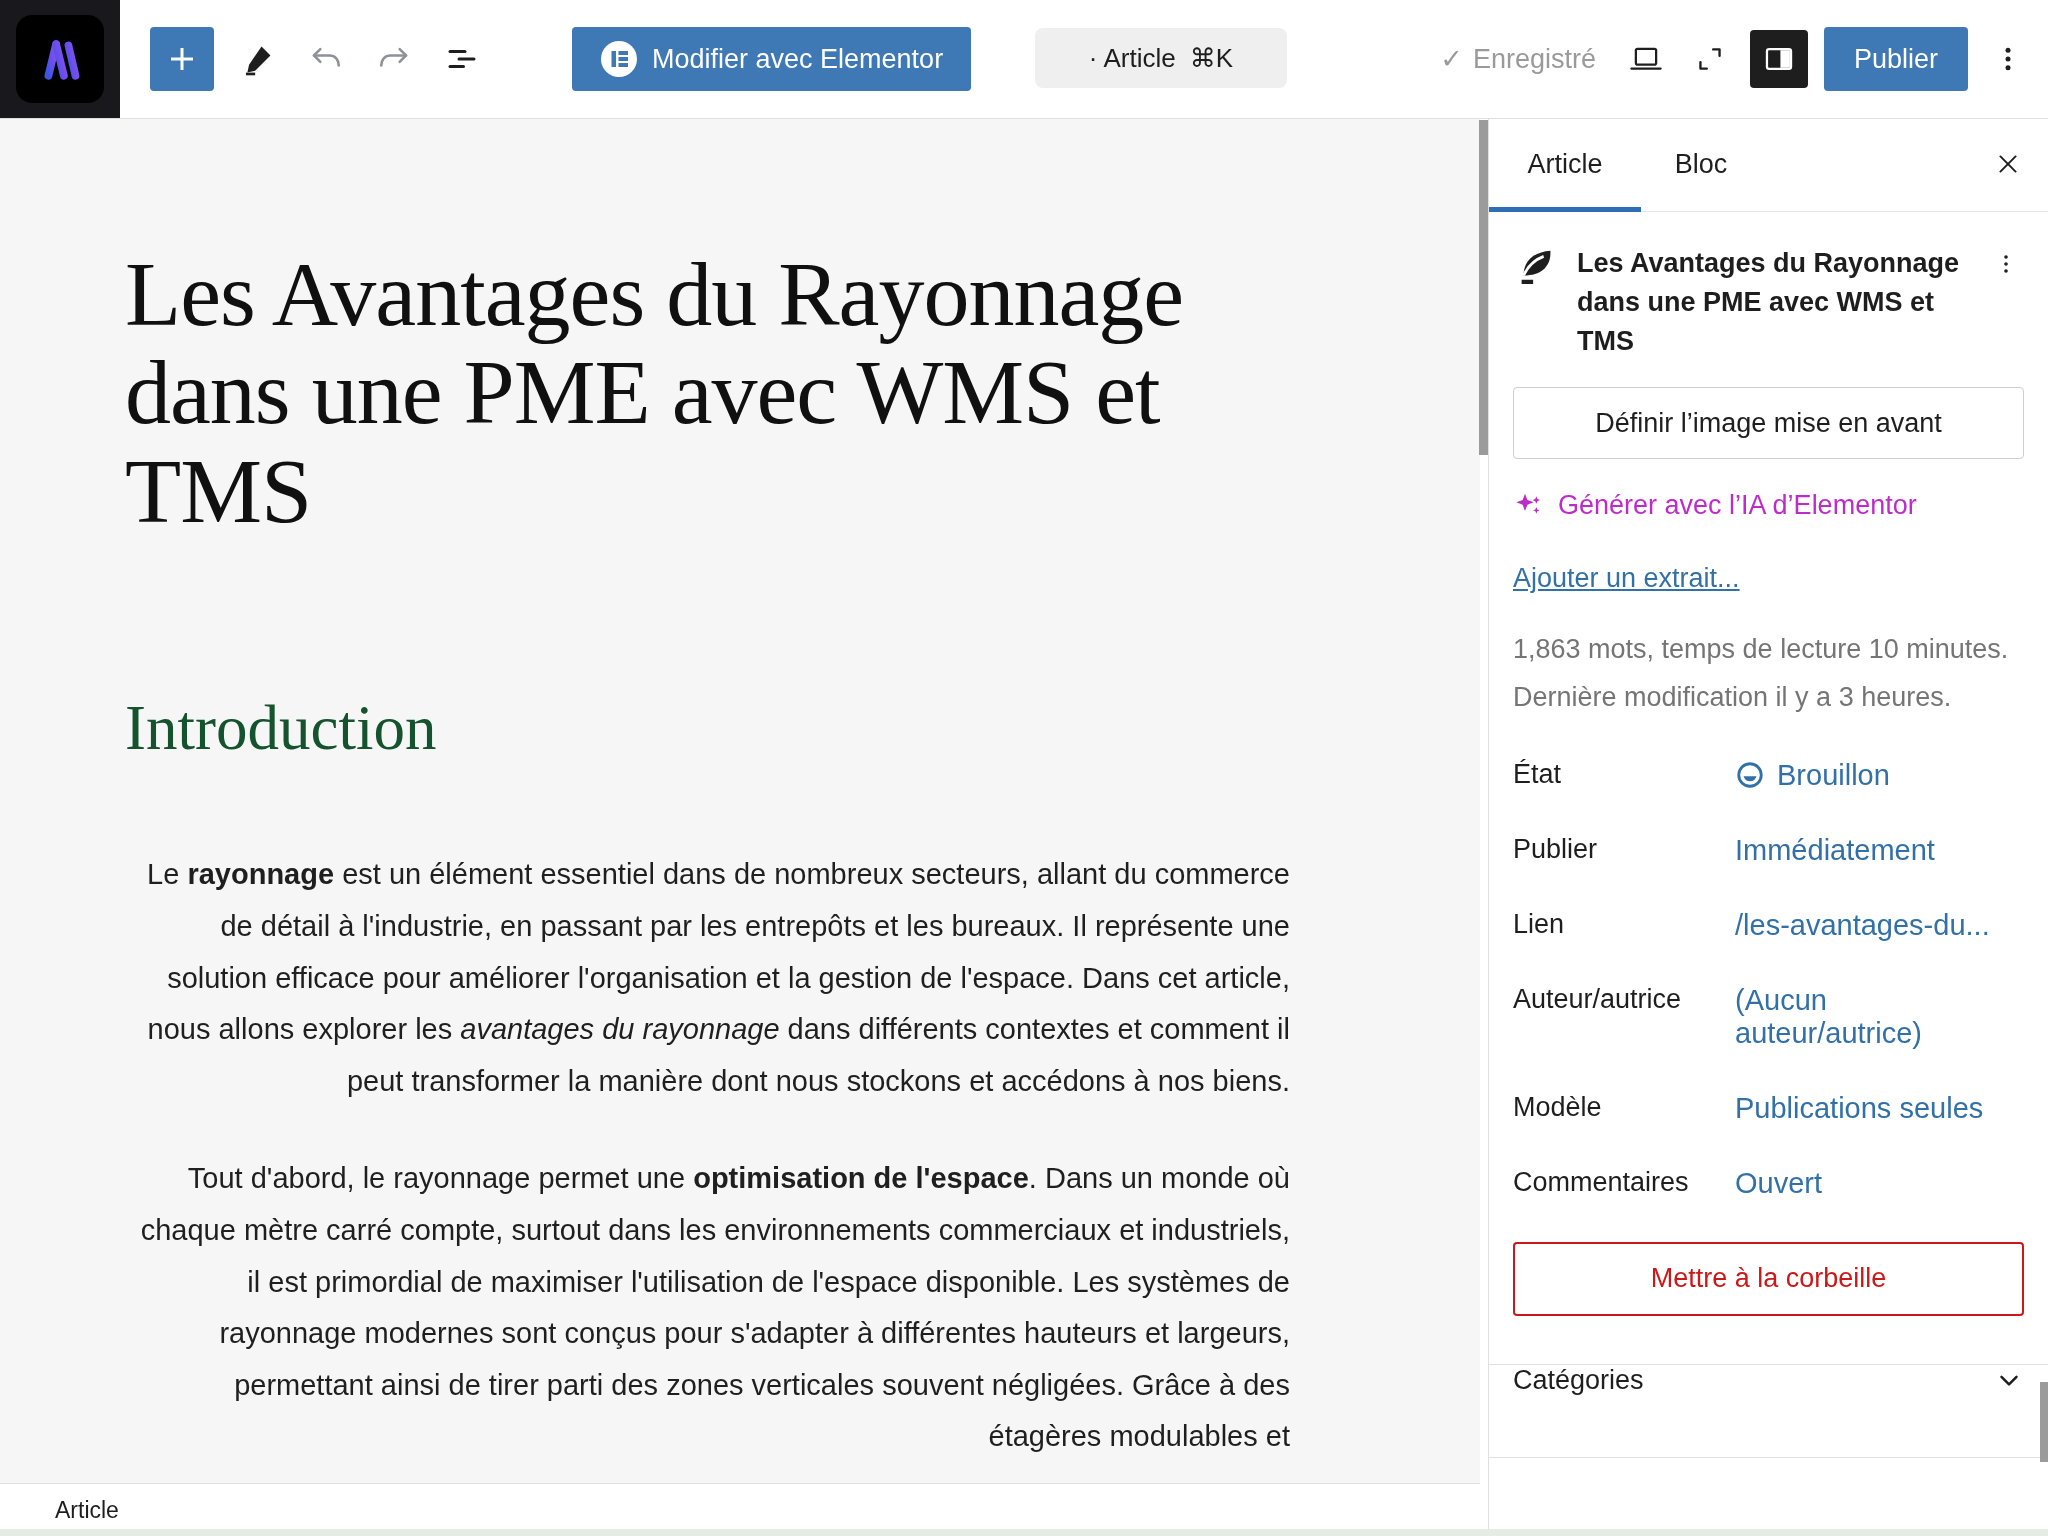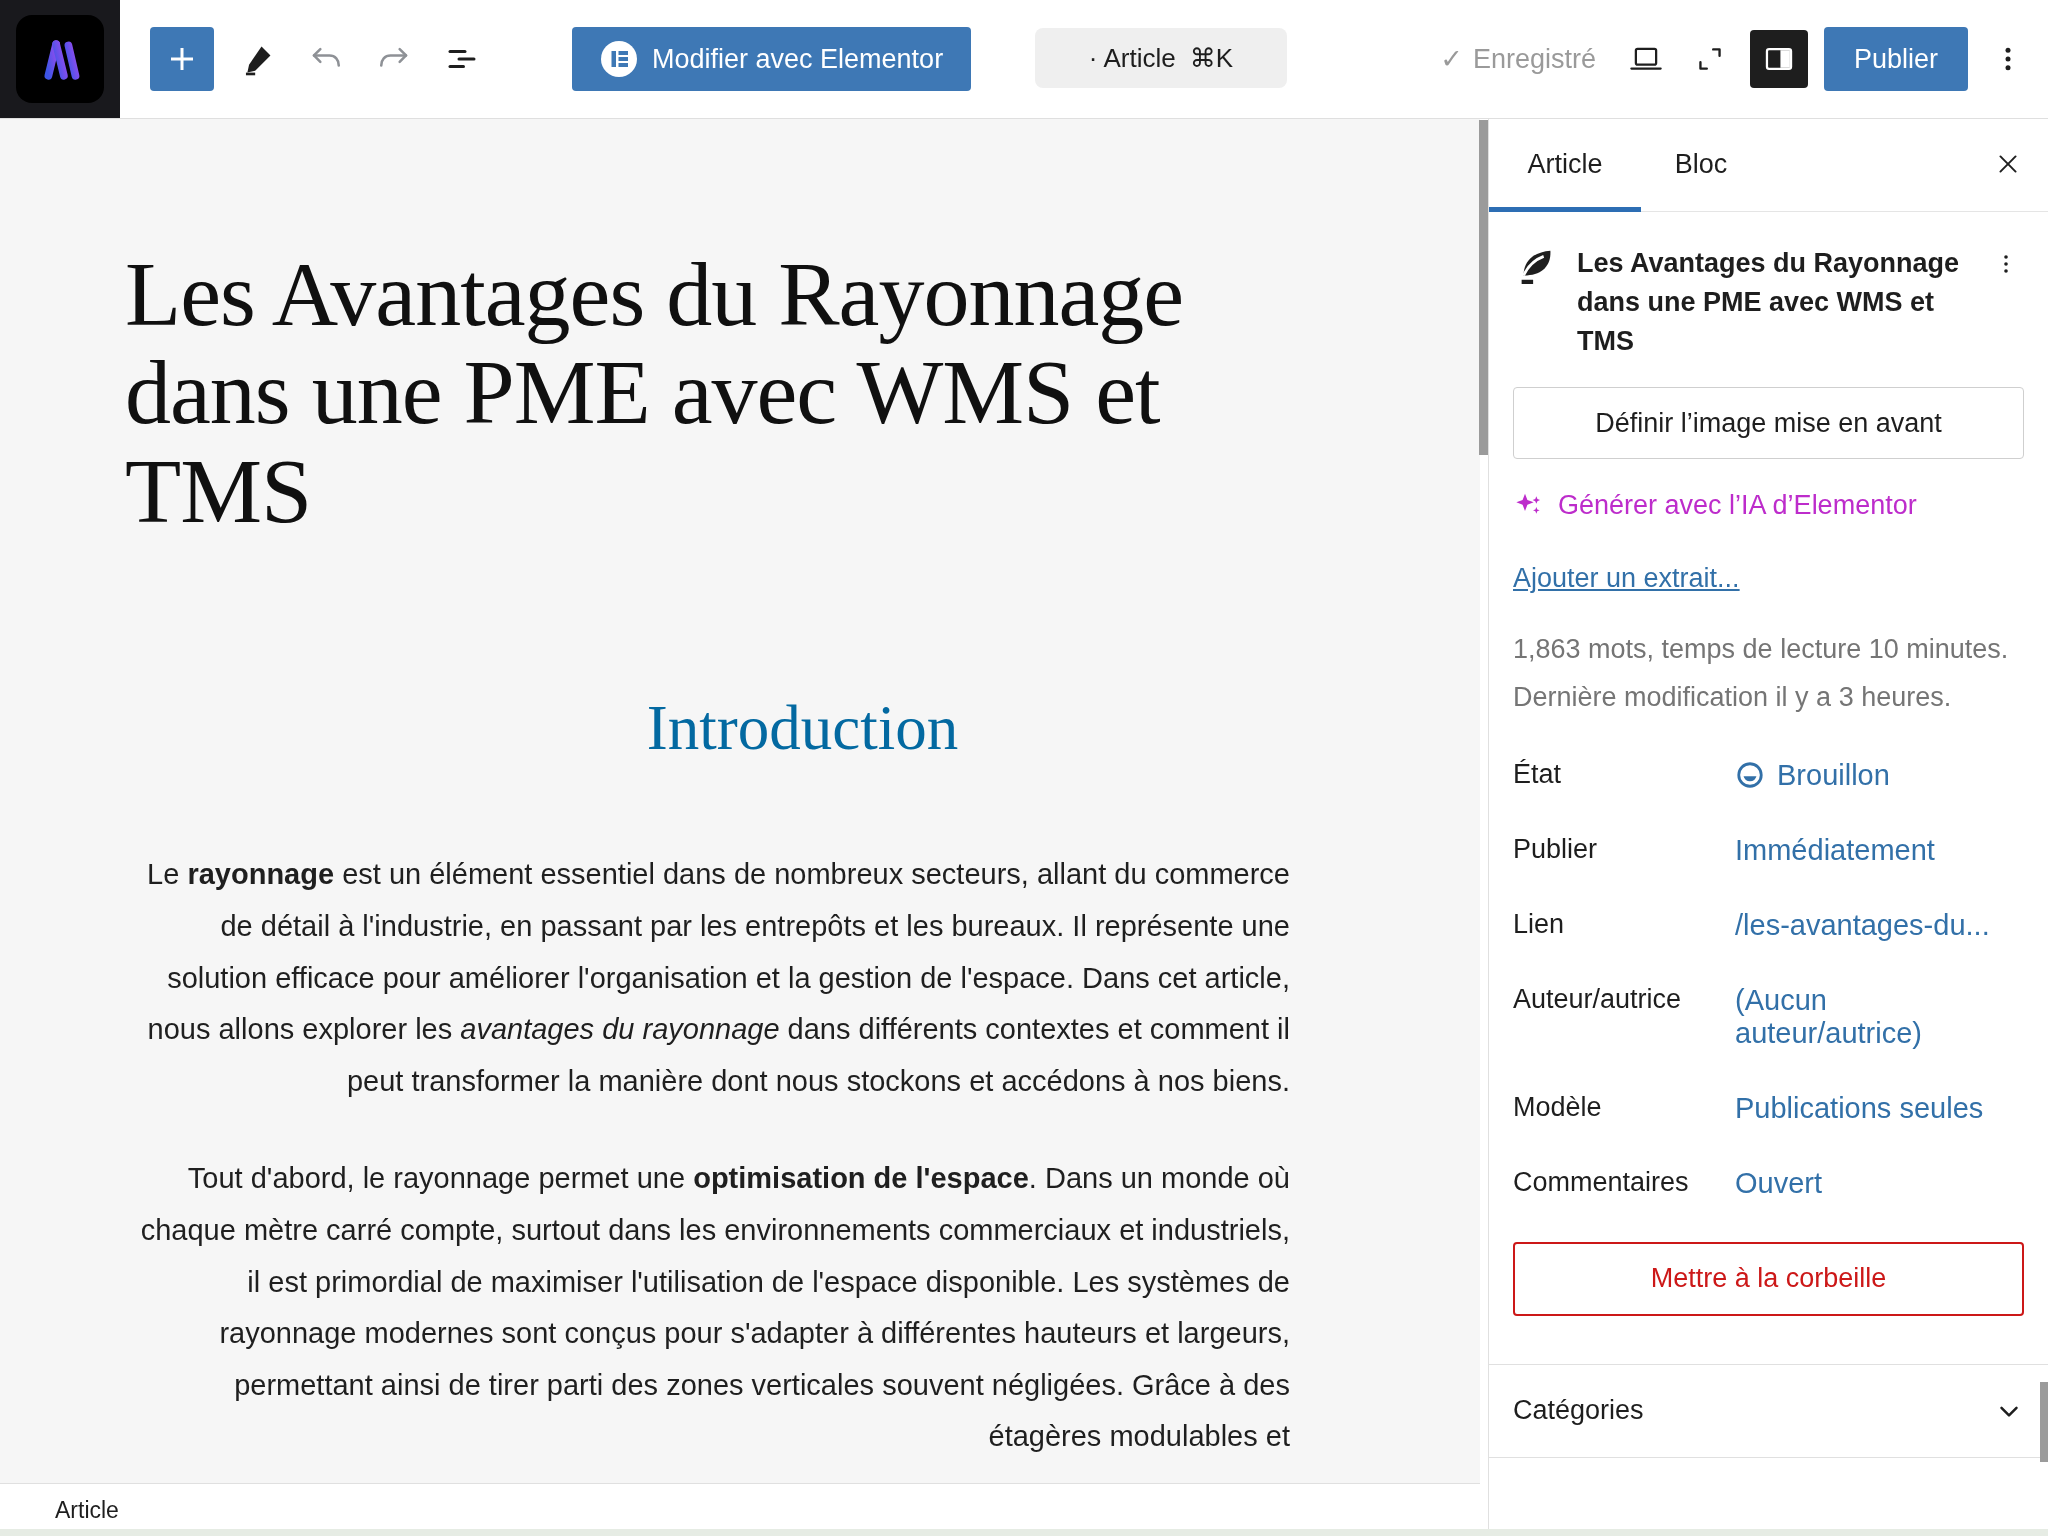--- a/index.html
+++ b/index.html
@@ -31,22 +31,22 @@
   .saved{display:flex;align-items:center;gap:10px;color:#9a9a9a;font-size:27px;margin-right:10px;}
   .toggle-dark{width:58px;height:58px;background:#1e1e1e;border:none;border-radius:4px;
                display:flex;align-items:center;justify-content:center;}
   .publish-btn{height:64px;padding:0 30px;font-size:27px;}
 
   
   .canvas{position:absolute;left:0;top:118px;width:1480px;height:1418px;background:#f6f6f6;
           overflow:hidden;padding:127px 0 0 125px;box-sizing:border-box;}
   .post-title{font-family:"Liberation Serif",serif;font-weight:400;font-size:92px;line-height:1.07;
               letter-spacing:-1px;color:#101010;width:1150px;margin:0;}
-  .post-h2{font-family:"Liberation Serif",serif;font-weight:400;font-size:63px;color:#0369a1;
-           margin:152px 0 0 0;text-align:center;}
+  .post-h2{font-family:"Liberation Serif",serif;font-weight:400;font-size:63px;color:#14532d;
+           margin:152px 0 0 0;}
   .post-p{font-size:29px;line-height:1.78;color:#1f1f1f;width:1165px;margin:0;text-align:right;}
   .p1{margin-top:84px;}
   .p2{margin-top:46px;}
 
   
   .content-scrollbar{position:absolute;left:1479px;top:118px;width:9px;height:1418px;z-index:25;}
   .content-scrollbar .thumb{position:absolute;left:0;top:2px;width:9px;height:335px;background:#9b9b9b;}
 
   
   .sidebar{position:absolute;left:1488px;top:118px;right:0;bottom:0;background:#fff;
@@ -75,21 +75,21 @@
   .fields{margin:42px 24px 0;}
   .field-row{display:flex;margin-bottom:42px;align-items:flex-start;}
   .field-label{width:222px;font-size:27px;color:#1e1e1e;flex:none;}
   .field-value{font-size:29px;color:var(--link,#3270a8);max-width:265px;display:flex;
                align-items:center;gap:12px;text-decoration:none;}
   .trash-btn{display:block;box-sizing:border-box;margin:32px 24px 0;width:calc(100% - 48px);height:74px;
              background:#fff;border:2px solid var(--danger,#cc1818);border-radius:4px;
              font-size:27px;color:var(--danger,#cc1818);}
   .cat-section{margin-top:48px;border-top:1px solid #e0e0e0;border-bottom:1px solid #e0e0e0;}
   .cat-row{width:100%;background:none;border:none;height:92px;padding:0 24px;display:flex;
-           align-items:center;justify-content:space-between;font-size:27px;font-weight:500;color:#1e1e1e;}
+           align-items:flex-start;justify-content:space-between;font-size:27px;font-weight:500;color:#1e1e1e;}
   .sb-scrollbar{position:absolute;right:0;top:0;width:8px;height:100%;}
   .sb-scrollbar .thumb{position:absolute;right:0;top:1264px;width:8px;height:80px;background:#9b9b9b;}
 
   
   .footer{position:absolute;left:0;top:1483px;width:1480px;height:53px;background:#fff;
           border-top:1px solid #e0e0e0;display:flex;align-items:center;padding-left:55px;
           box-sizing:border-box;font-size:23px;color:#1e1e1e;z-index:26;}
   .bottom-strip{position:absolute;left:0;bottom:0;width:100%;height:7px;background:#e6ece4;z-index:40;}
 </style>
 </head>

